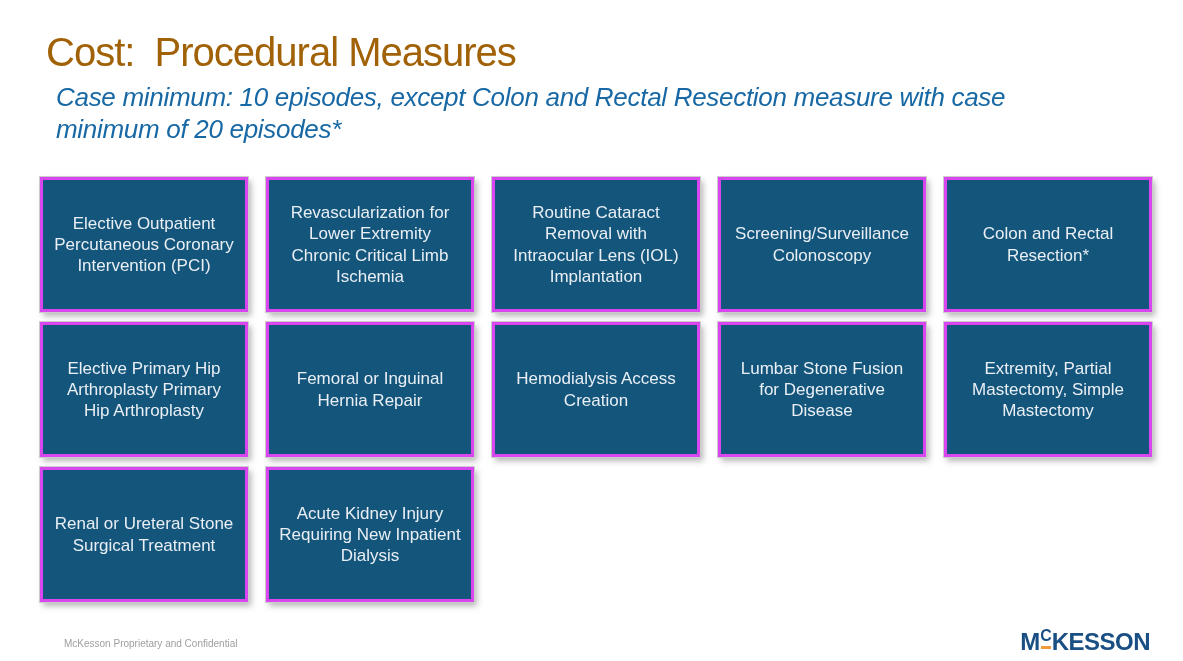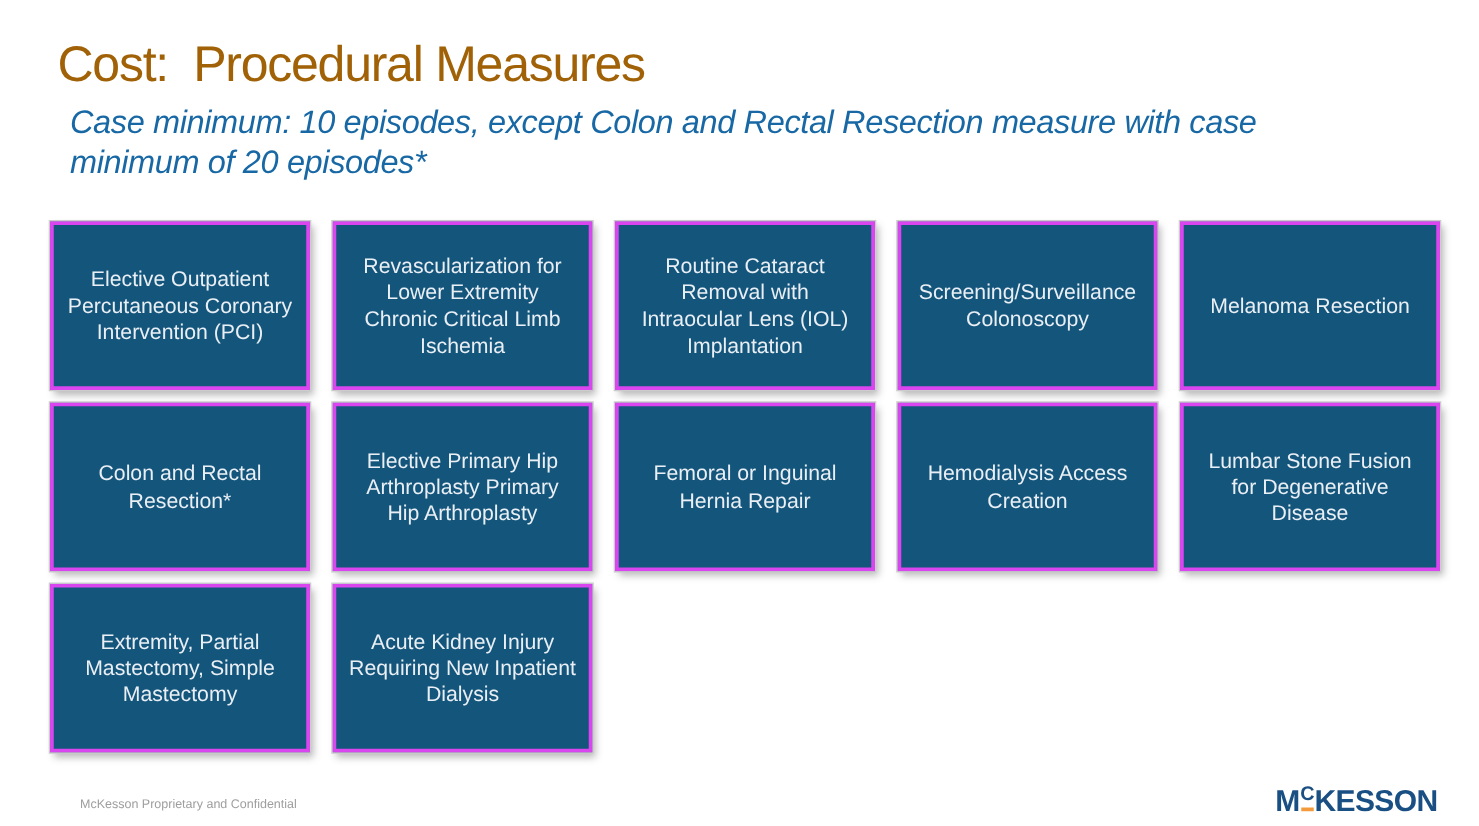--- a/index.html
+++ b/index.html
@@ -65,28 +65,28 @@
   <div class="title">Cost:  Procedural Measures</div>
 
   <div class="subtitle">Case minimum: 10 episodes, except Colon and Rectal Resection measure with case minimum of 20 episodes*</div>
 
   <div class="grid">
     <div class="card">Elective Outpatient Percutaneous Coronary Intervention (PCI)</div>
     <div class="card">Revascularization for Lower Extremity Chronic Critical Limb Ischemia</div>
     <div class="card">Routine Cataract Removal with Intraocular Lens (IOL) Implantation</div>
     <div class="card">Screening/Surveillance Colonoscopy</div>
 
-    <div class="card">Melanoma Resection</div>
     <div class="card">Colon and Rectal Resection*</div>
     <div class="card">Elective Primary Hip Arthroplasty Primary Hip Arthroplasty</div>
     <div class="card">Femoral or Inguinal Hernia Repair</div>
     <div class="card">Hemodialysis Access Creation</div>
 
     <div class="card">Lumbar Stone Fusion for Degenerative Disease</div>
     <div class="card">Extremity, Partial Mastectomy, Simple Mastectomy</div>
+    <div class="card">Renal or Ureteral Stone Surgical Treatment</div>
     <div class="card">Acute Kidney Injury Requiring New Inpatient Dialysis</div>
   </div>
 
   <div class="footer-note">McKesson Proprietary and Confidential</div>
 
   <div class="logo">
     <span>M</span><span class="mk-cwrap">
         <span class="mk-c">C</span>
         <span class="mk-bar"></span>
       </span><span>KESSON</span>

